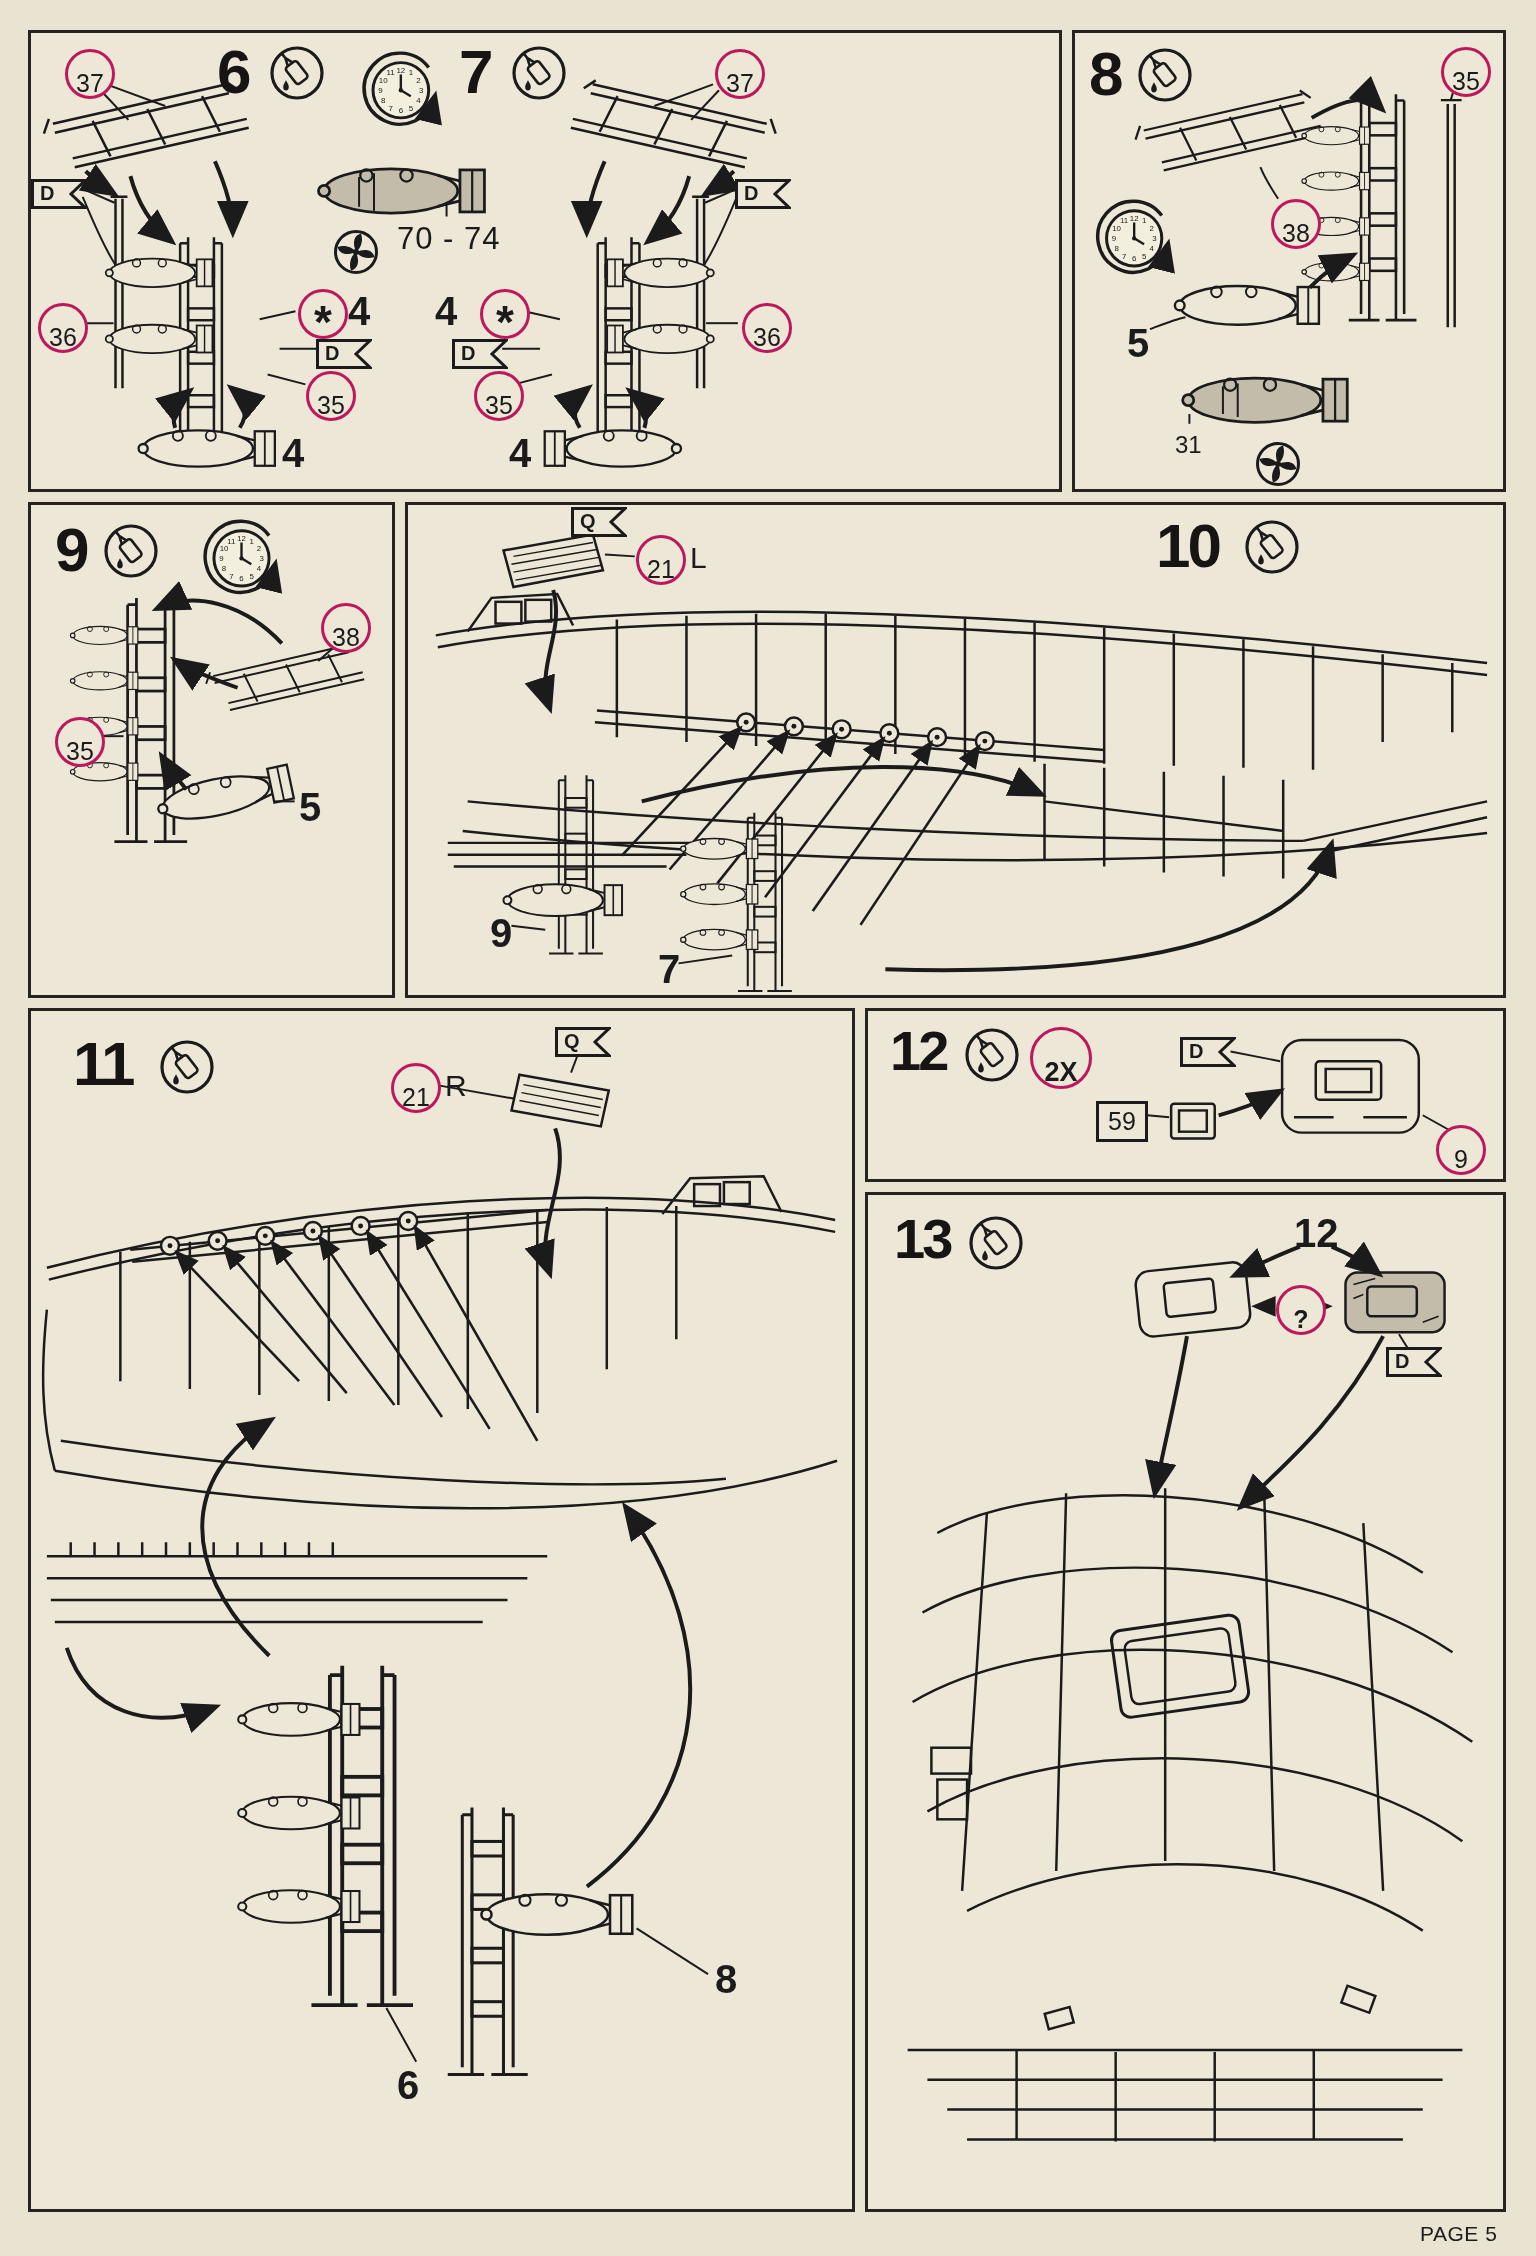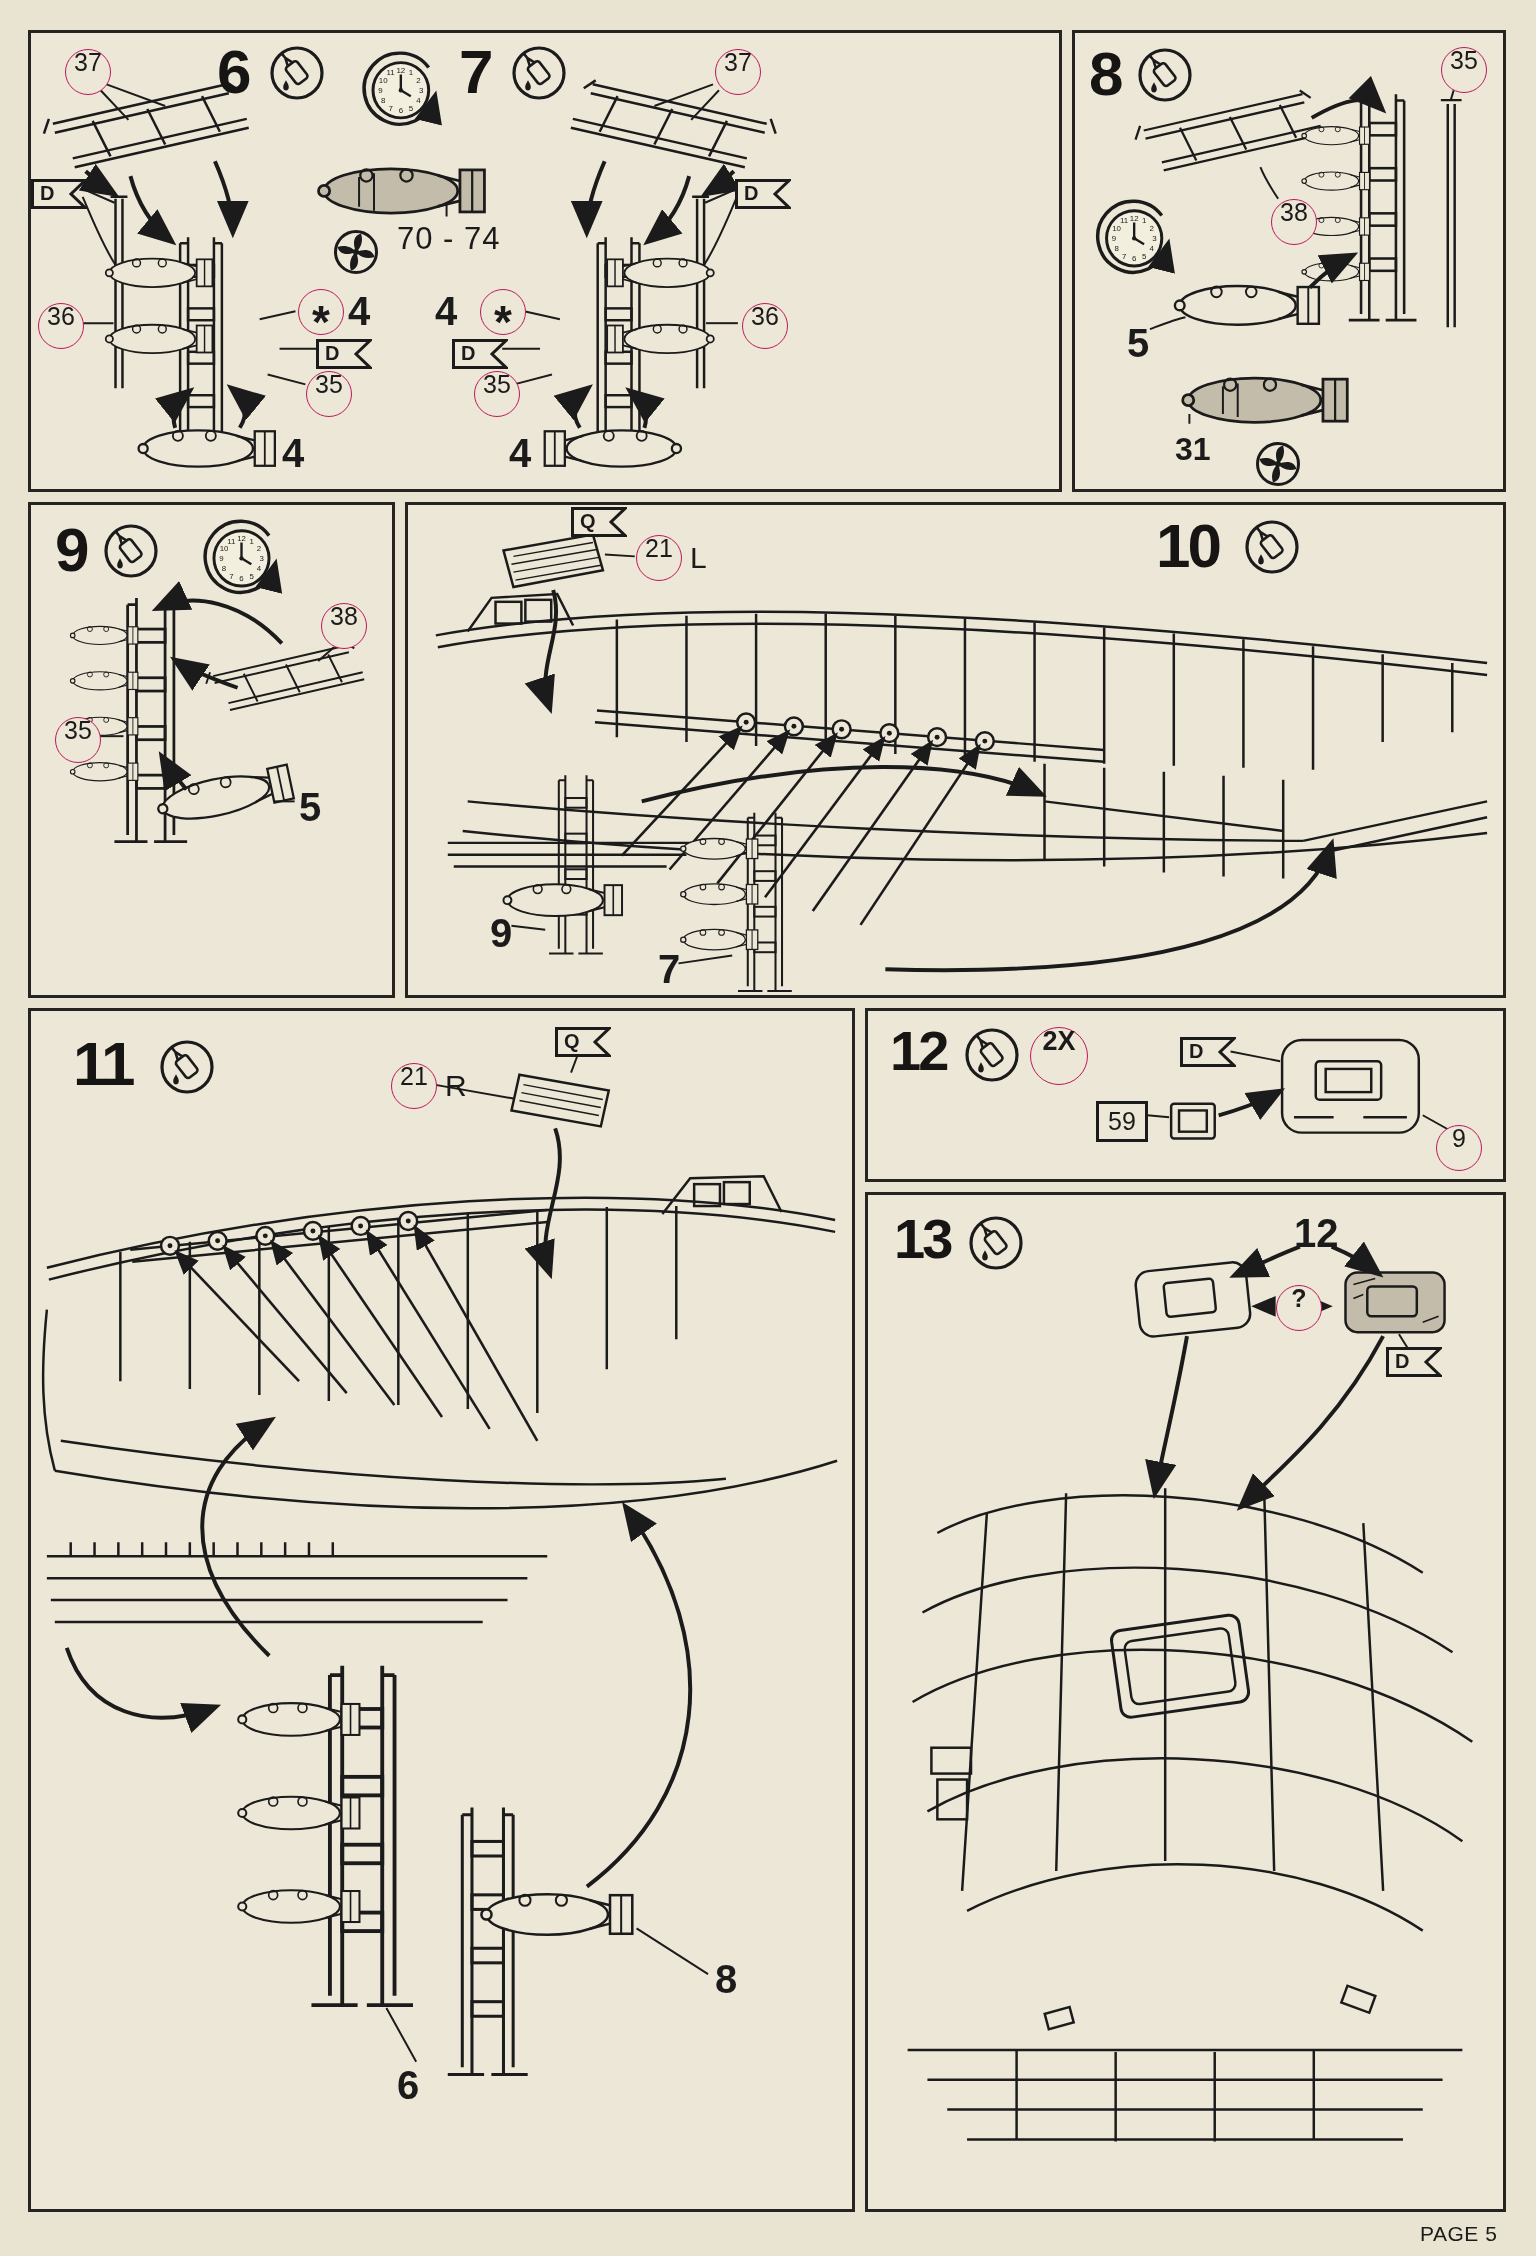--- a/index.html
+++ b/index.html
@@ -12,28 +12,28 @@
   .panel{
     position:absolute;border:3.5px solid #262420;background:#ece7d6;
     box-sizing:border-box;
   }
   .art{position:absolute;left:0;top:0;width:100%;height:100%;}
   .step{
     position:absolute;font-size:62px;font-weight:bold;letter-spacing:-3px;
     color:#171513;line-height:1;
   }
   .co{
-    position:absolute;width:44px;height:44px;border:1px solid #be185d;border-radius:50%;
-    background:#ece7d6;display:flex;align-items:flex-start;justify-content:center;
+    position:absolute;width:44px;height:44px;border:3px solid #be185d;border-radius:50%;
+    background:#ece7d6;display:flex;align-items:flex-end;justify-content:center;
     font-size:25px;line-height:1;
   }
   .co.big{width:56px;height:56px;font-size:27px;font-weight:bold;}
   .co .ast{font-size:46px;font-weight:bold;position:relative;top:9px;}
   .blabel{position:absolute;font-size:40px;font-weight:bold;line-height:1;}
-  .plabel{position:absolute;font-size:32px;line-height:1;font-weight:bold;}
+  .plabel{position:absolute;font-size:24px;line-height:1;}
   .range{position:absolute;font-size:31px;line-height:1;letter-spacing:1px;}
   .suffix{position:absolute;font-size:30px;line-height:1;}
   .flag{position:absolute;width:56px;height:30px;}
   .flag svg{position:absolute;left:0;top:0;}
   .flag .fl{position:absolute;left:9px;top:3px;font-size:20px;font-weight:bold;}
   .icon{position:absolute;}
   .boxed{
     position:absolute;border:3px solid #1b1b1b;background:#ece7d6;
     font-size:25px;padding:5px 9px;line-height:1;
   }

